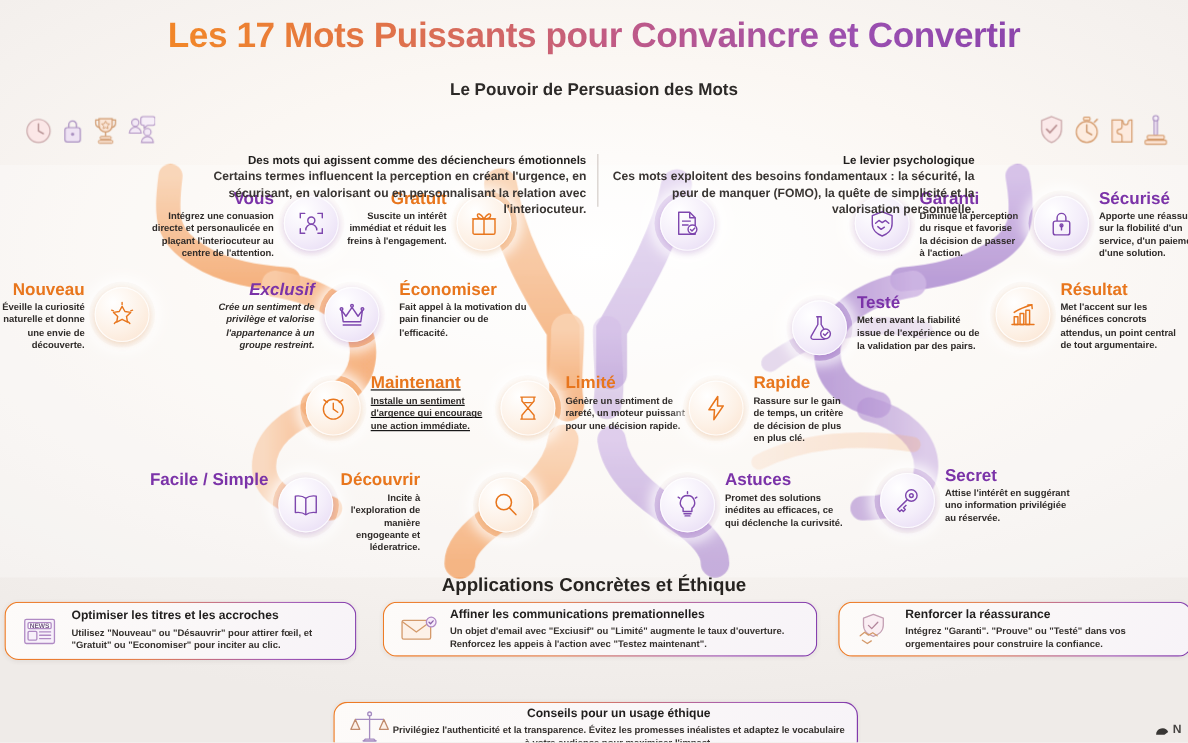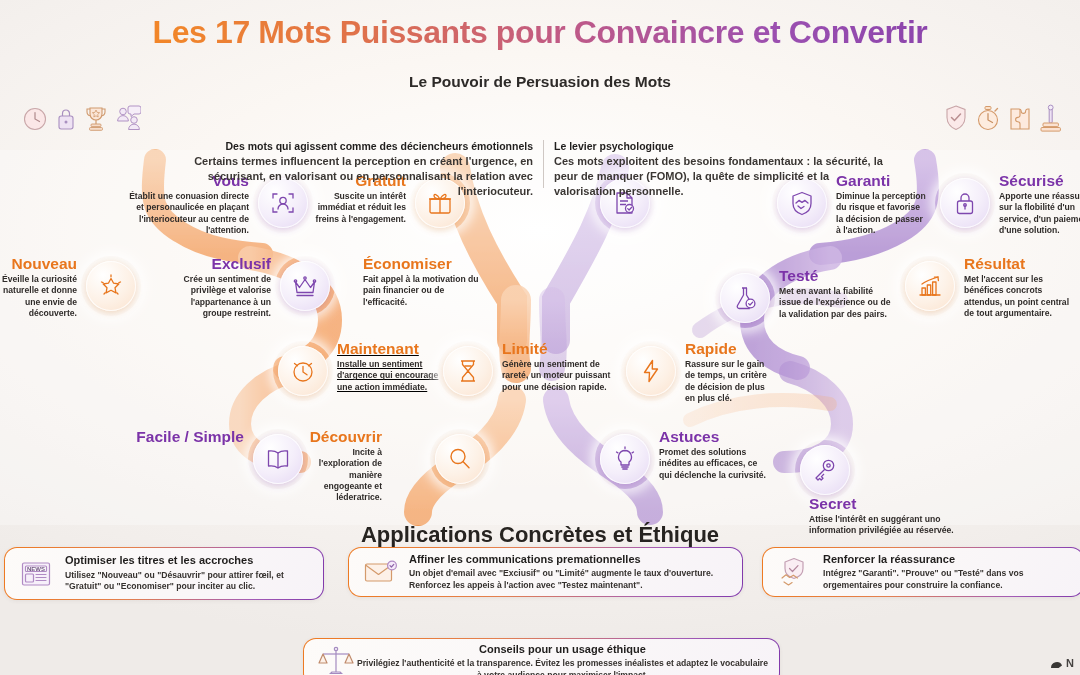--- a/index.html
+++ b/index.html
@@ -31,21 +31,21 @@
   .subtitle {
     position:absolute; top:73px; left:0; width:1080px; text-align:center;
     font-size:15.5px; font-weight:bold; color:#2d2a28; z-index:6;
   }
   .hdrcols {
     position:absolute; top:97px; left:172px; width:724px; height:48px;
     display:flex; z-index:6;margin-top:43px;
   }
   .hdrcol { padding:0 10px; }
   .hdrcol.left { width:372px; text-align:right; border-right:1px solid #cfc8c4; }
-  .hdrcol.right { width:352px; text-align:left; }
+  .hdrcol.right { width:352px; text-align:right; }
   .hdrcol h4 { font-size:10.5px; font-weight:bold; color:#201e1d; line-height:1.25; margin-bottom:1px; }
   .hdrcol p  { font-size:11px; font-weight:bold; color:#3a3633; line-height:1.35; }
 
   .hdricons { position:absolute; top:96px; height:46px; display:flex; gap:7px; align-items:center; z-index:6; }
   .hdricons.l { left:22px; }
   .hdricons.r { right:18px; }
   .hdricons svg { display:block; }
 
   
   .card { position:absolute; z-index:5; display:flex; align-items:flex-start; }
@@ -68,21 +68,21 @@
   .card p { font-size:8.6px; font-weight:bold; color:#2f2b29; line-height:1.32; }
   .c-o h3 { color:#e8761d; }
   .c-p h3 { color:#7b33a8; }
   .card.right-text .txt { text-align:left; }
   .card.left-text { flex-direction:row-reverse; }
   .card.left-text .txt { text-align:right; }
 
   
   .sectitle {
     position:absolute; top:522px; left:0; width:1080px; text-align:center;
-    font-size:22px; font-weight:bold; color:#262320; z-index:6;
+    font-size:17px; font-weight:bold; color:#262320; z-index:6;
   }
   .appbox {
     position:absolute; z-index:6;
     border-radius:13px;
     background:linear-gradient(125deg,#fdfbf9 0%,#faf7f8 55%,#f7f3f8 100%);
     display:flex; align-items:center; padding:7px 11px;
     border:1.6px solid transparent;
     background-image:
       linear-gradient(125deg,#fdfbf9 0%,#faf7f8 55%,#f7f3f8 100%),
       linear-gradient(100deg,#ee7a21 0%,#e4804f 40%,#a45cb6 78%,#8038ab 100%);
@@ -239,21 +239,21 @@
       <svg width="26" height="26" viewBox="0 0 26 26">
           <g fill="none" stroke="#7e47ae" stroke-width="1.3" stroke-linecap="round">
       <path d="M3 8 V4 h4 M19 4 h4 v4 M23 18 v4 h-4 M7 22 H3 v-4"></path>
             <circle cx="13" cy="10.5" r="3.2"></circle>
             <path d="M8 19 a5 5 0 0 1 10 0"></path>
           </g>
         </svg>
     </div>
     <div class="txt">
         <h3>Vous</h3>
-      <p>Établit une conuasion directe et personaulicée en plaçant l'interiocuteur au centre de l'attention.</p>
+      <p>Intégrez une conuasion directe et personaulicée en plaçant l'interiocuteur au centre de l'attention.</p>
       </div>
   </div>
 
   <div class="card c-o left-text" style="left:305px; top:172px; width:160px;">
     <div class="bubble bub-o">
       <svg width="26" height="26" viewBox="0 0 26 26">
           <g fill="none" stroke="#e8761d" stroke-width="1.3" stroke-linejoin="round">
       <rect x="3" y="9" width="20" height="14" rx="1.5"></rect>
             <path d="M2 9 h22 M13 9 v14"></path>
       <path d="M13 9 C10 9 7 8 7 5.6 7 3.8 9.6 3.5 13 9z"></path>
@@ -322,21 +322,21 @@
       <path d="M13 2 v1.8 M22.5 9 l-1.6 .6 M20 21 l-1.2-1.2 M6 21 l1.2-1.2 M3.5 9 l1.6 .6" stroke-linecap="round"></path>
           </g>
         </svg>
     </div>
     <div class="txt">
         <h3>Nouveau</h3>
       <p>Éveille la curiosité naturelle et donne une envie de découverte.</p>
       </div>
   </div>
 
-  <div class="card c-p left-text" style="left:170px; top:255px; width:160px;">
+  <div class="card c-p left-text" style="left:185px; top:255px; width:160px;font-style:italic;">
     <div class="bubble bub-p">
       <svg width="26" height="26" viewBox="0 0 26 26">
           <g fill="none" stroke="#7e47ae" stroke-width="1.3" stroke-linejoin="round">
       <path d="M3.5 9 L7.5 14.5 L13 6.5 L18.5 14.5 L22.5 9 L21 19.5 H5 z"></path>
             <path d="M5 22.5 h16" stroke-linecap="round"></path>
       <circle cx="3.5" cy="8" r="1.2"></circle>
             <circle cx="22.5" cy="8" r="1.2"></circle>
             <circle cx="13" cy="5" r="1.2"></circle>
           </g>
         </svg>
@@ -400,21 +400,21 @@
             <path d="M4.5 5.5 L7.5 7.8 M21.5 5.5 L18.5 7.8"></path>
           </g>
         </svg>
     </div>
     <div class="txt">
         <h3>Maintenant</h3>
       <p>Installe un sentiment d'argence qui encourage une action immédiate.</p>
       </div>
   </div>
 
-  <div class="card c-o right-text" style="left:443px; top:340px; width:185px;">
+  <div class="card c-o right-text" style="left:455px; top:340px; width:185px;">
     <div class="bubble bub-o">
       <svg width="26" height="26" viewBox="0 0 26 26">
           <g fill="none" stroke="#e8761d" stroke-width="1.3" stroke-linejoin="round">
       <path d="M6 3 h14 M6 23 h14"></path>
             <path d="M7.5 3 v3.5 L13 13 l5.5-6.5 V3"></path>
             <path d="M7.5 23 v-3.5 L13 13 l5.5 6.5 V23"></path>
       <path d="M10 8 h6" stroke-linecap="round"></path>
           </g>
         </svg>
     </div>
@@ -476,21 +476,21 @@
       <path d="M13 1 v1.6 M4.5 6 l1.4 .9 M21.5 6 l-1.4 .9" stroke-linecap="round"></path>
           </g>
         </svg>
     </div>
     <div class="txt">
         <h3>Astuces</h3>
       <p>Promet des solutions inédites au efficaces, ce qui déclenche la curivsité.</p>
       </div>
   </div>
 
-  <div class="card c-p right-text" style="left:800px; top:439px; width:190px;flex-direction:column;">
+  <div class="card c-p right-text" style="left:800px; top:424px; width:190px;">
     <div class="bubble bub-p">
       <svg width="26" height="26" viewBox="0 0 26 26">
           <g fill="none" stroke="#7e47ae" stroke-width="1.3" stroke-linejoin="round">
       <circle cx="16.5" cy="8.5" r="5.2"></circle>
             <circle cx="16.5" cy="8.5" r="1.7"></circle>
       <path d="M12.8 12.2 L4 21 l2 2 1.6-1.6 1.6 1.6 1.8-1.8 -1.6-1.6 2.6-2.6"></path>
           </g>
         </svg>
     </div>
     <div class="txt">

